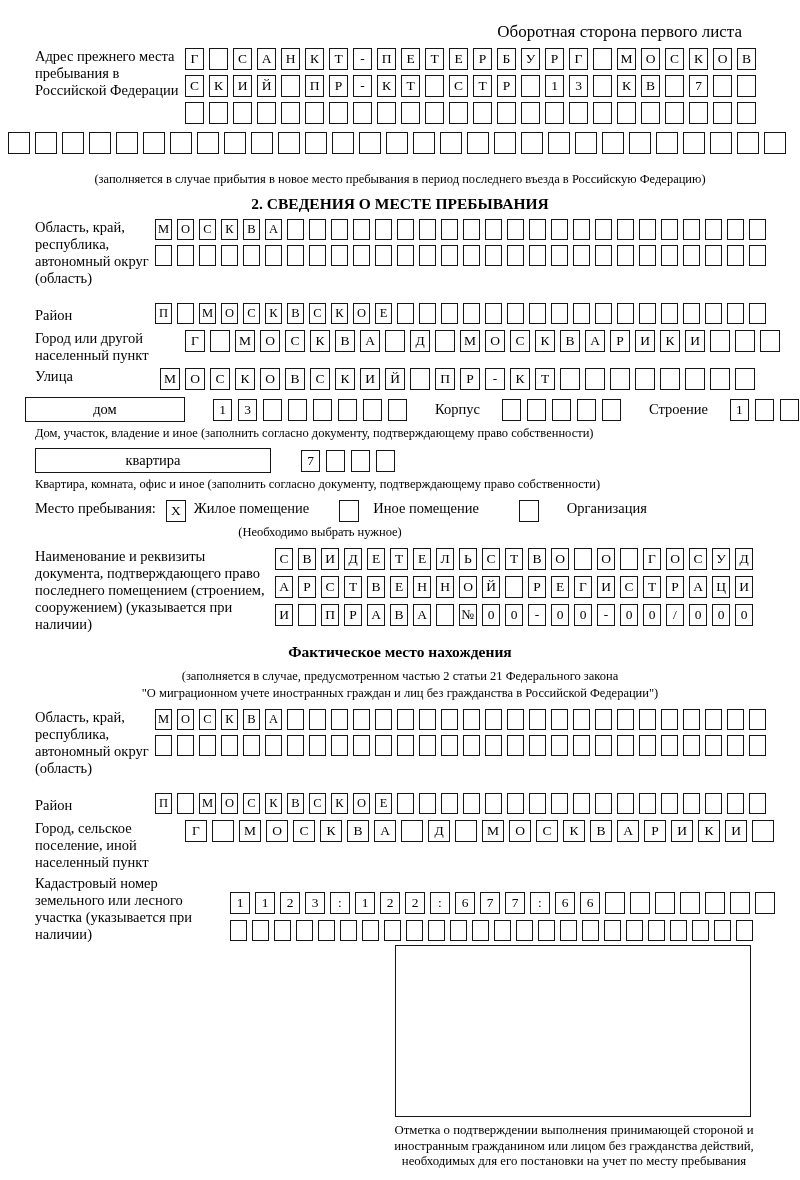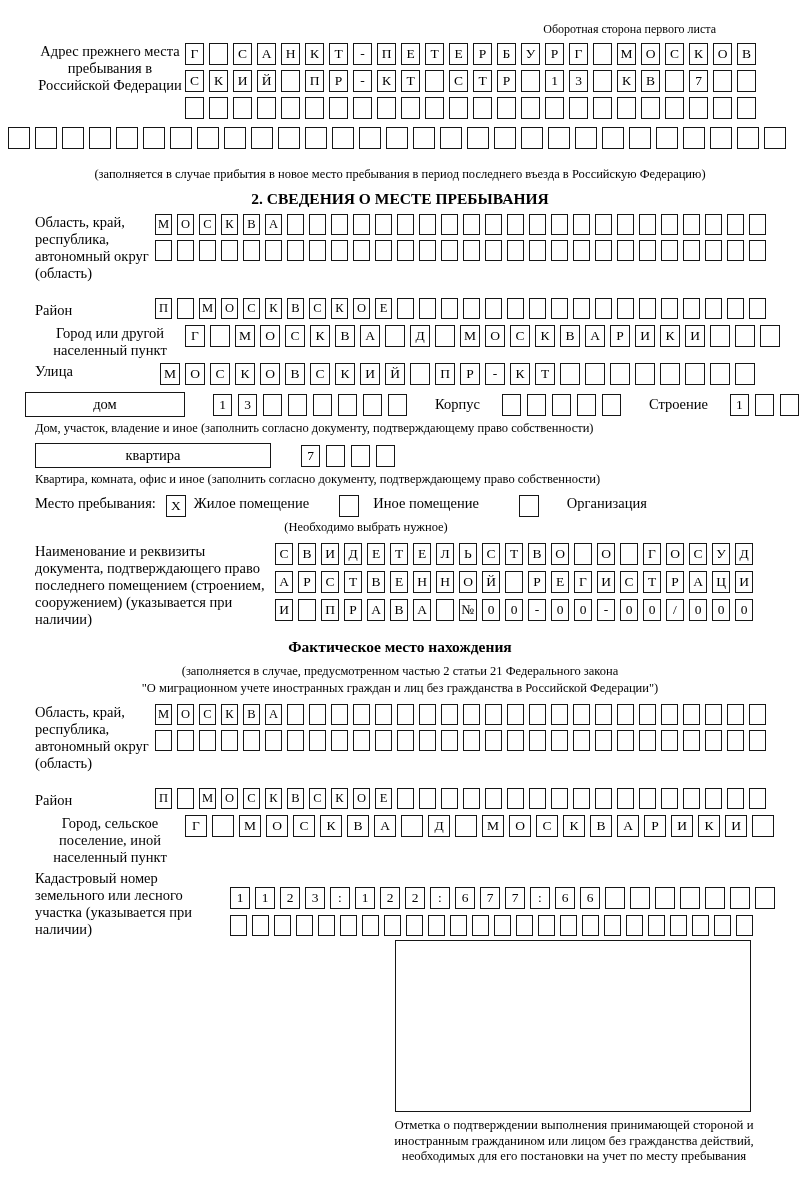--- a/index.html
+++ b/index.html
@@ -1,25 +1,25 @@
 <!DOCTYPE html>
 <html><head>
 <meta charset="utf-8">
 <style>
   html,body{margin:0;padding:0;background:#fff;}
   .page{
     width:800px;height:1180px;position:relative;overflow:hidden;
     background:#fff;color:#000;
     font-family:"Liberation Serif","DejaVu Serif",serif;
   }
-  .hdr-note{ text-align:right; padding:22px 84px 0 0; font-size:12px; }
+  .hdr-note{ text-align:right; padding:22px 58px 0 0; font-size:17px; }
 
   .field{ display:flex; margin-left:35px; }
   .flabel{ font-size:14.5px; line-height:17px; flex:none; }
-  .w120{width:120px;} .w125{width:125px;} .w150{width:150px;text-align:center;}
+  .w120{width:120px;} .w125{width:125px;} .w150{width:150px;}
   .w195{width:195px;} .w240{width:240px;}
 
   .cellrows{ display:flex; flex-direction:column; row-gap:5px; }
   .cells{ display:flex; column-gap:5px; }
   .cell{
     box-sizing:border-box; flex:none;
     border:1.5px solid #161616; background:#fff;
     width:19px; height:22px;
     text-align:center; font-size:13.5px; line-height:19px;
   }
@@ -39,21 +39,21 @@
             display:flex; align-items:center; justify-content:center; font-size:14.5px; flex:none; }
   .dom-box{ width:160px; margin-right:10px; }
   .kv-box{ width:236px; margin-right:12px; }
   .houserow .cells{ column-gap:6px; }
   .inline-lbl{ margin:0 4px 0 10px; }
   .caption{ font-size:12.5px; margin:4px 0 0 35px; }
 
   .stayrow{ display:flex; align-items:flex-start; margin:8px 0 0 35px; font-size:14.5px; }
   .chk{ box-sizing:border-box; border:1.5px solid #161616; width:20px; height:22px;
         text-align:center; font-size:13.5px; line-height:19px; flex:none; }
-  .stay-note{ font-size:12.5px; text-align:center; width:640px; margin-top:3px;padding-left:46px; }
+  .stay-note{ font-size:12.5px; text-align:center; width:640px; margin-top:3px; }
 
   .mt2{margin-top:16px;align-items:flex-end;} .mt4{margin-top:4px;} .mt6{margin-top:6px;} .mt8{margin-top:8px;}
 
   .stamp-box{ box-sizing:border-box; border:1.6px solid #161616;
               width:356px; height:172px; margin:2px 0 0 395px; }
   .stamp-caption{ width:392px; margin:6px 0 0 378px; text-align:center; font-size:12.8px; line-height:15.5px; }
 </style>
 </head>
 <body>
 

